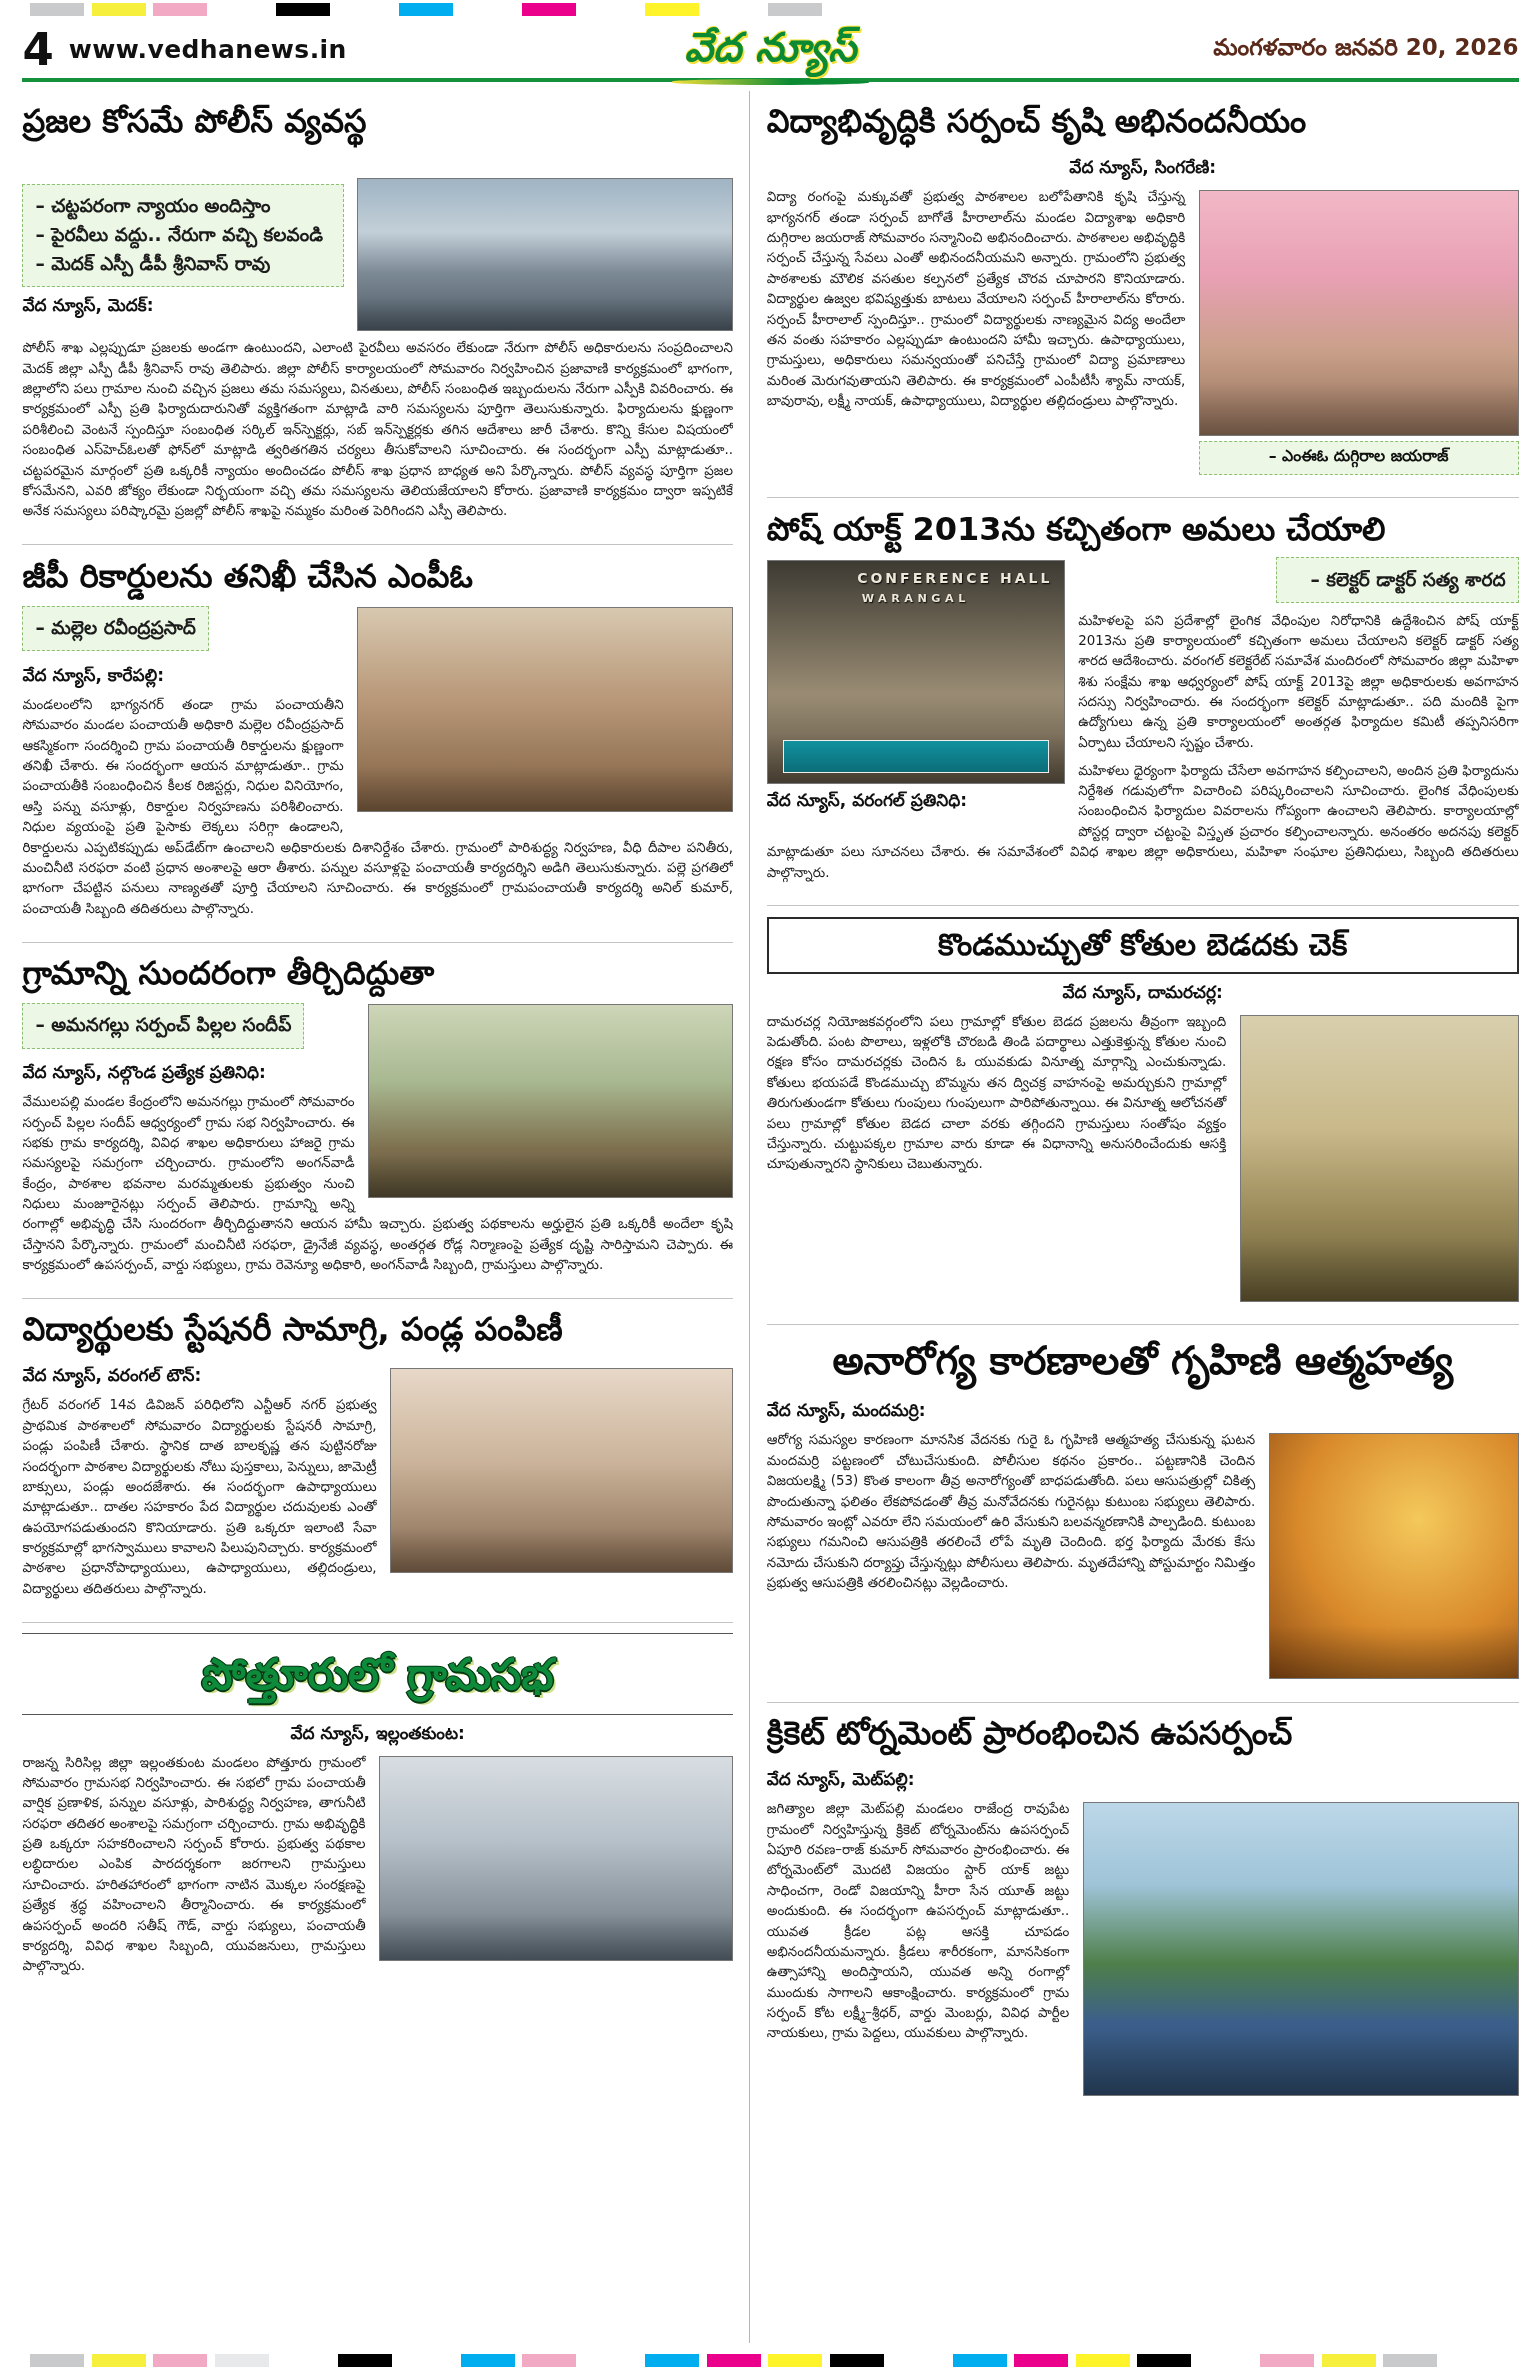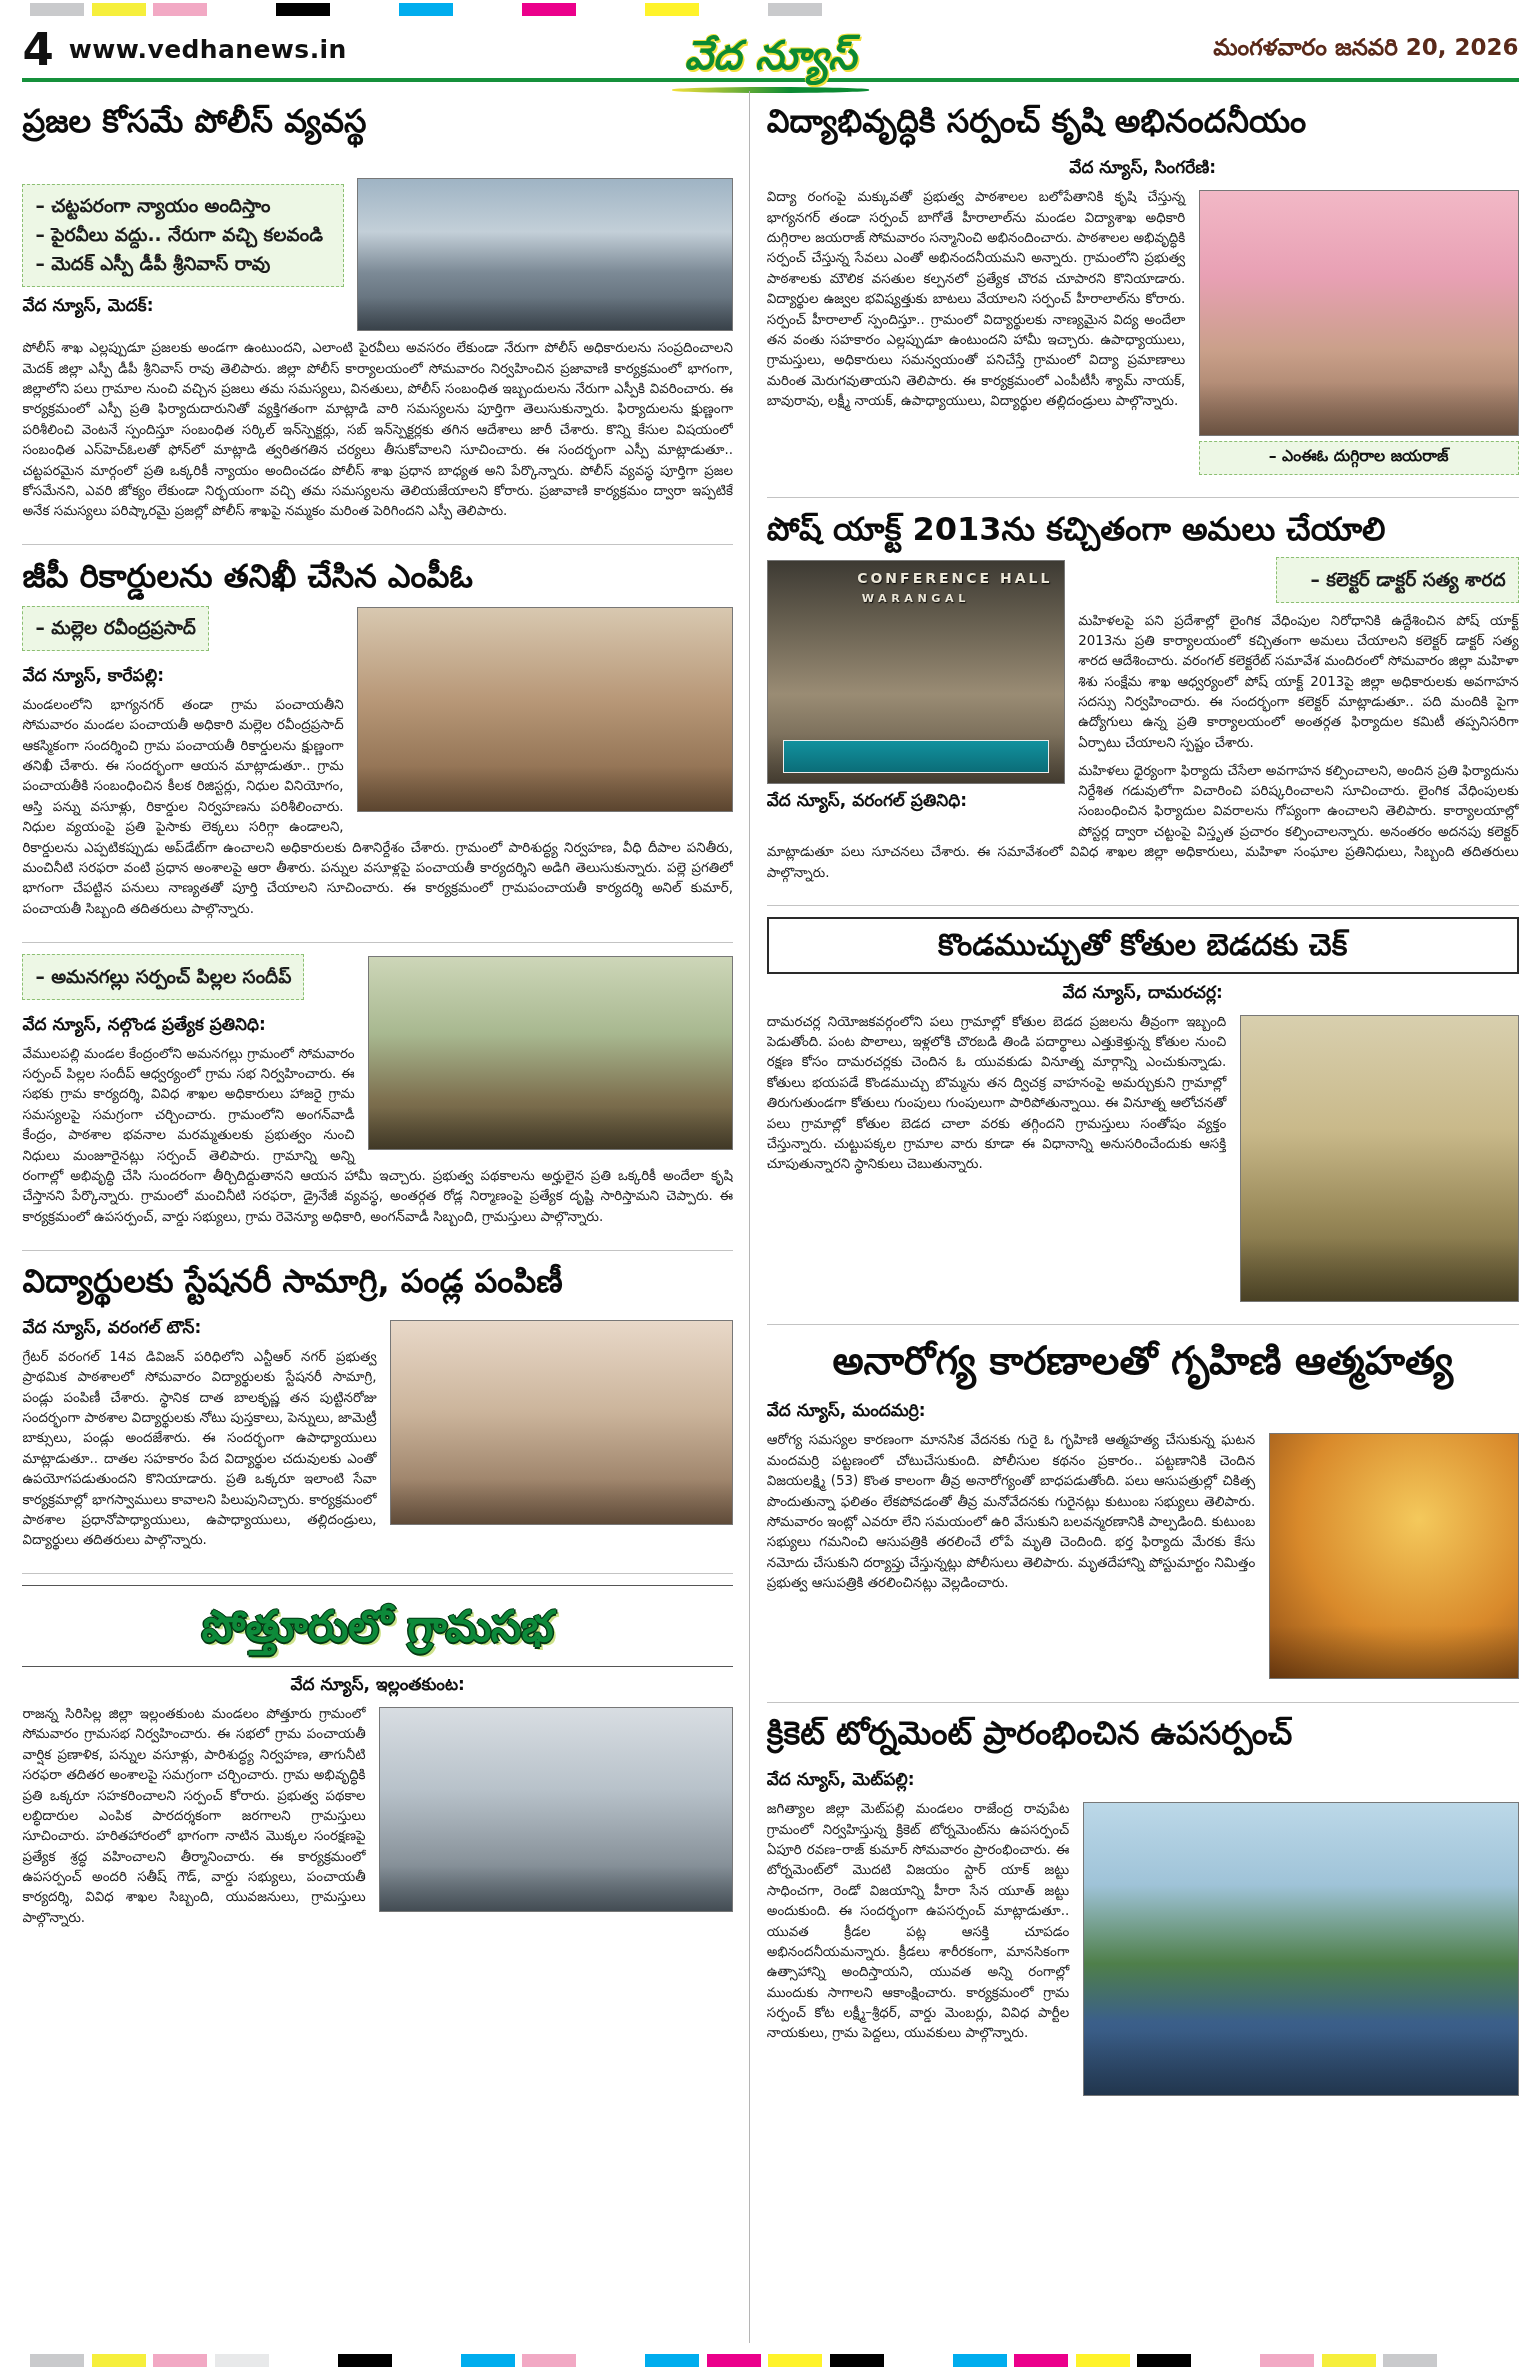--- a/index.html
+++ b/index.html
@@ -16,21 +16,21 @@
   .strip-top { top:3px; height:13.4px; }
   .strip-bottom { bottom:9px; height:15px; }
 
   
   header {
     position:absolute; top:21px; left:22.4px; right:22.4px; height:61px;
     border-bottom:4.5px solid #15903b; display:flex; align-items:center;
   }
   .pgnum { font-size:45px; font-weight:bold; line-height:1; }
   .site  { font-size:25px; font-weight:bold; margin-left:15px; letter-spacing:0.4px; }
-  .masthead-wrap { position:absolute; left:50%; top:8px; transform:translateX(-50%); padding:3px 25px 7.5px; }
+  .masthead-wrap { position:absolute; left:50%; top:0; transform:translateX(-50%); padding:3px 25px 7.5px; }
   .masthead-text {
     font-size:40px; font-weight:bold; font-style:italic; color:#0b8a33;
     text-shadow:1.5px 1.5px 0 #f3e03a, -0.7px -0.7px 0 #f3e03a;
     white-space:nowrap;
   }
   .masthead-wrap::after {
     content:""; position:absolute; left:12px; right:12px; bottom:3px; height:5.2px;
     background:linear-gradient(90deg,#f3e03a,#0b8a33 60%,#0b8a33);
     border-radius:50%;
   }
@@ -156,20 +156,21 @@
         <h2 class="headline">జీపీ రికార్డులను తనిఖీ చేసిన ఎంపీఓ</h2>
         <div class="art-flow">
           <figure class="photo photo-l2 fr"></figure>
           <div class="byline-box inline">– మల్లెల రవీంద్రప్రసాద్</div>
           <div class="dateline">వేద న్యూస్, కారేపల్లి:</div>
           <p class="body">మండలంలోని భాగ్యనగర్ తండా గ్రామ పంచాయతీని సోమవారం మండల పంచాయతీ అధికారి మల్లెల రవీంద్రప్రసాద్ ఆకస్మికంగా సందర్శించి గ్రామ పంచాయతీ రికార్డులను క్షుణ్ణంగా తనిఖీ చేశారు. ఈ సందర్భంగా ఆయన మాట్లాడుతూ.. గ్రామ పంచాయతీకి సంబంధించిన కీలక రిజిస్టర్లు, నిధుల వినియోగం, ఆస్తి పన్ను వసూళ్లు, రికార్డుల నిర్వహణను పరిశీలించారు. నిధుల వ్యయంపై ప్రతి పైసాకు లెక్కలు సరిగ్గా ఉండాలని, రికార్డులను ఎప్పటికప్పుడు అప్‌డేట్‌గా ఉంచాలని అధికారులకు దిశానిర్దేశం చేశారు. గ్రామంలో పారిశుద్ధ్య నిర్వహణ, వీధి దీపాల పనితీరు, మంచినీటి సరఫరా వంటి ప్రధాన అంశాలపై ఆరా తీశారు. పన్నుల వసూళ్లపై పంచాయతీ కార్యదర్శిని అడిగి తెలుసుకున్నారు. పల్లె ప్రగతిలో భాగంగా చేపట్టిన పనులు నాణ్యతతో పూర్తి చేయాలని సూచించారు. ఈ కార్యక్రమంలో గ్రామపంచాయతీ కార్యదర్శి అనిల్ కుమార్, పంచాయతీ సిబ్బంది తదితరులు పాల్గొన్నారు.</p>
         </div>
       </article>
 
       <article class="article">
+        <h2 class="headline">గ్రామాన్ని సుందరంగా తీర్చిదిద్దుతా</h2>
         <div class="art-flow">
           <figure class="photo photo-l3 fr"></figure>
           <div class="byline-box inline">– అమనగల్లు సర్పంచ్ పిల్లల సందీప్</div>
           <div class="dateline">వేద న్యూస్, నల్గొండ ప్రత్యేక ప్రతినిధి:</div>
           <p class="body">వేములపల్లి మండల కేంద్రంలోని అమనగల్లు గ్రామంలో సోమవారం సర్పంచ్ పిల్లల సందీప్ ఆధ్వర్యంలో గ్రామ సభ నిర్వహించారు. ఈ సభకు గ్రామ కార్యదర్శి, వివిధ శాఖల అధికారులు హాజరై గ్రామ సమస్యలపై సమగ్రంగా చర్చించారు. గ్రామంలోని అంగన్‌వాడీ కేంద్రం, పాఠశాల భవనాల మరమ్మతులకు ప్రభుత్వం నుంచి నిధులు మంజూరైనట్లు సర్పంచ్ తెలిపారు. గ్రామాన్ని అన్ని రంగాల్లో అభివృద్ధి చేసి సుందరంగా తీర్చిదిద్దుతానని ఆయన హామీ ఇచ్చారు. ప్రభుత్వ పథకాలను అర్హులైన ప్రతి ఒక్కరికీ అందేలా కృషి చేస్తానని పేర్కొన్నారు. గ్రామంలో మంచినీటి సరఫరా, డ్రైనేజీ వ్యవస్థ, అంతర్గత రోడ్ల నిర్మాణంపై ప్రత్యేక దృష్టి సారిస్తామని చెప్పారు. ఈ కార్యక్రమంలో ఉపసర్పంచ్, వార్డు సభ్యులు, గ్రామ రెవెన్యూ అధికారి, అంగన్‌వాడీ సిబ్బంది, గ్రామస్తులు పాల్గొన్నారు.</p>
         </div>
       </article>
 
       <article class="article">
         <h2 class="headline">విద్యార్థులకు స్టేషనరీ సామాగ్రి, పండ్ల పంపిణీ</h2>

